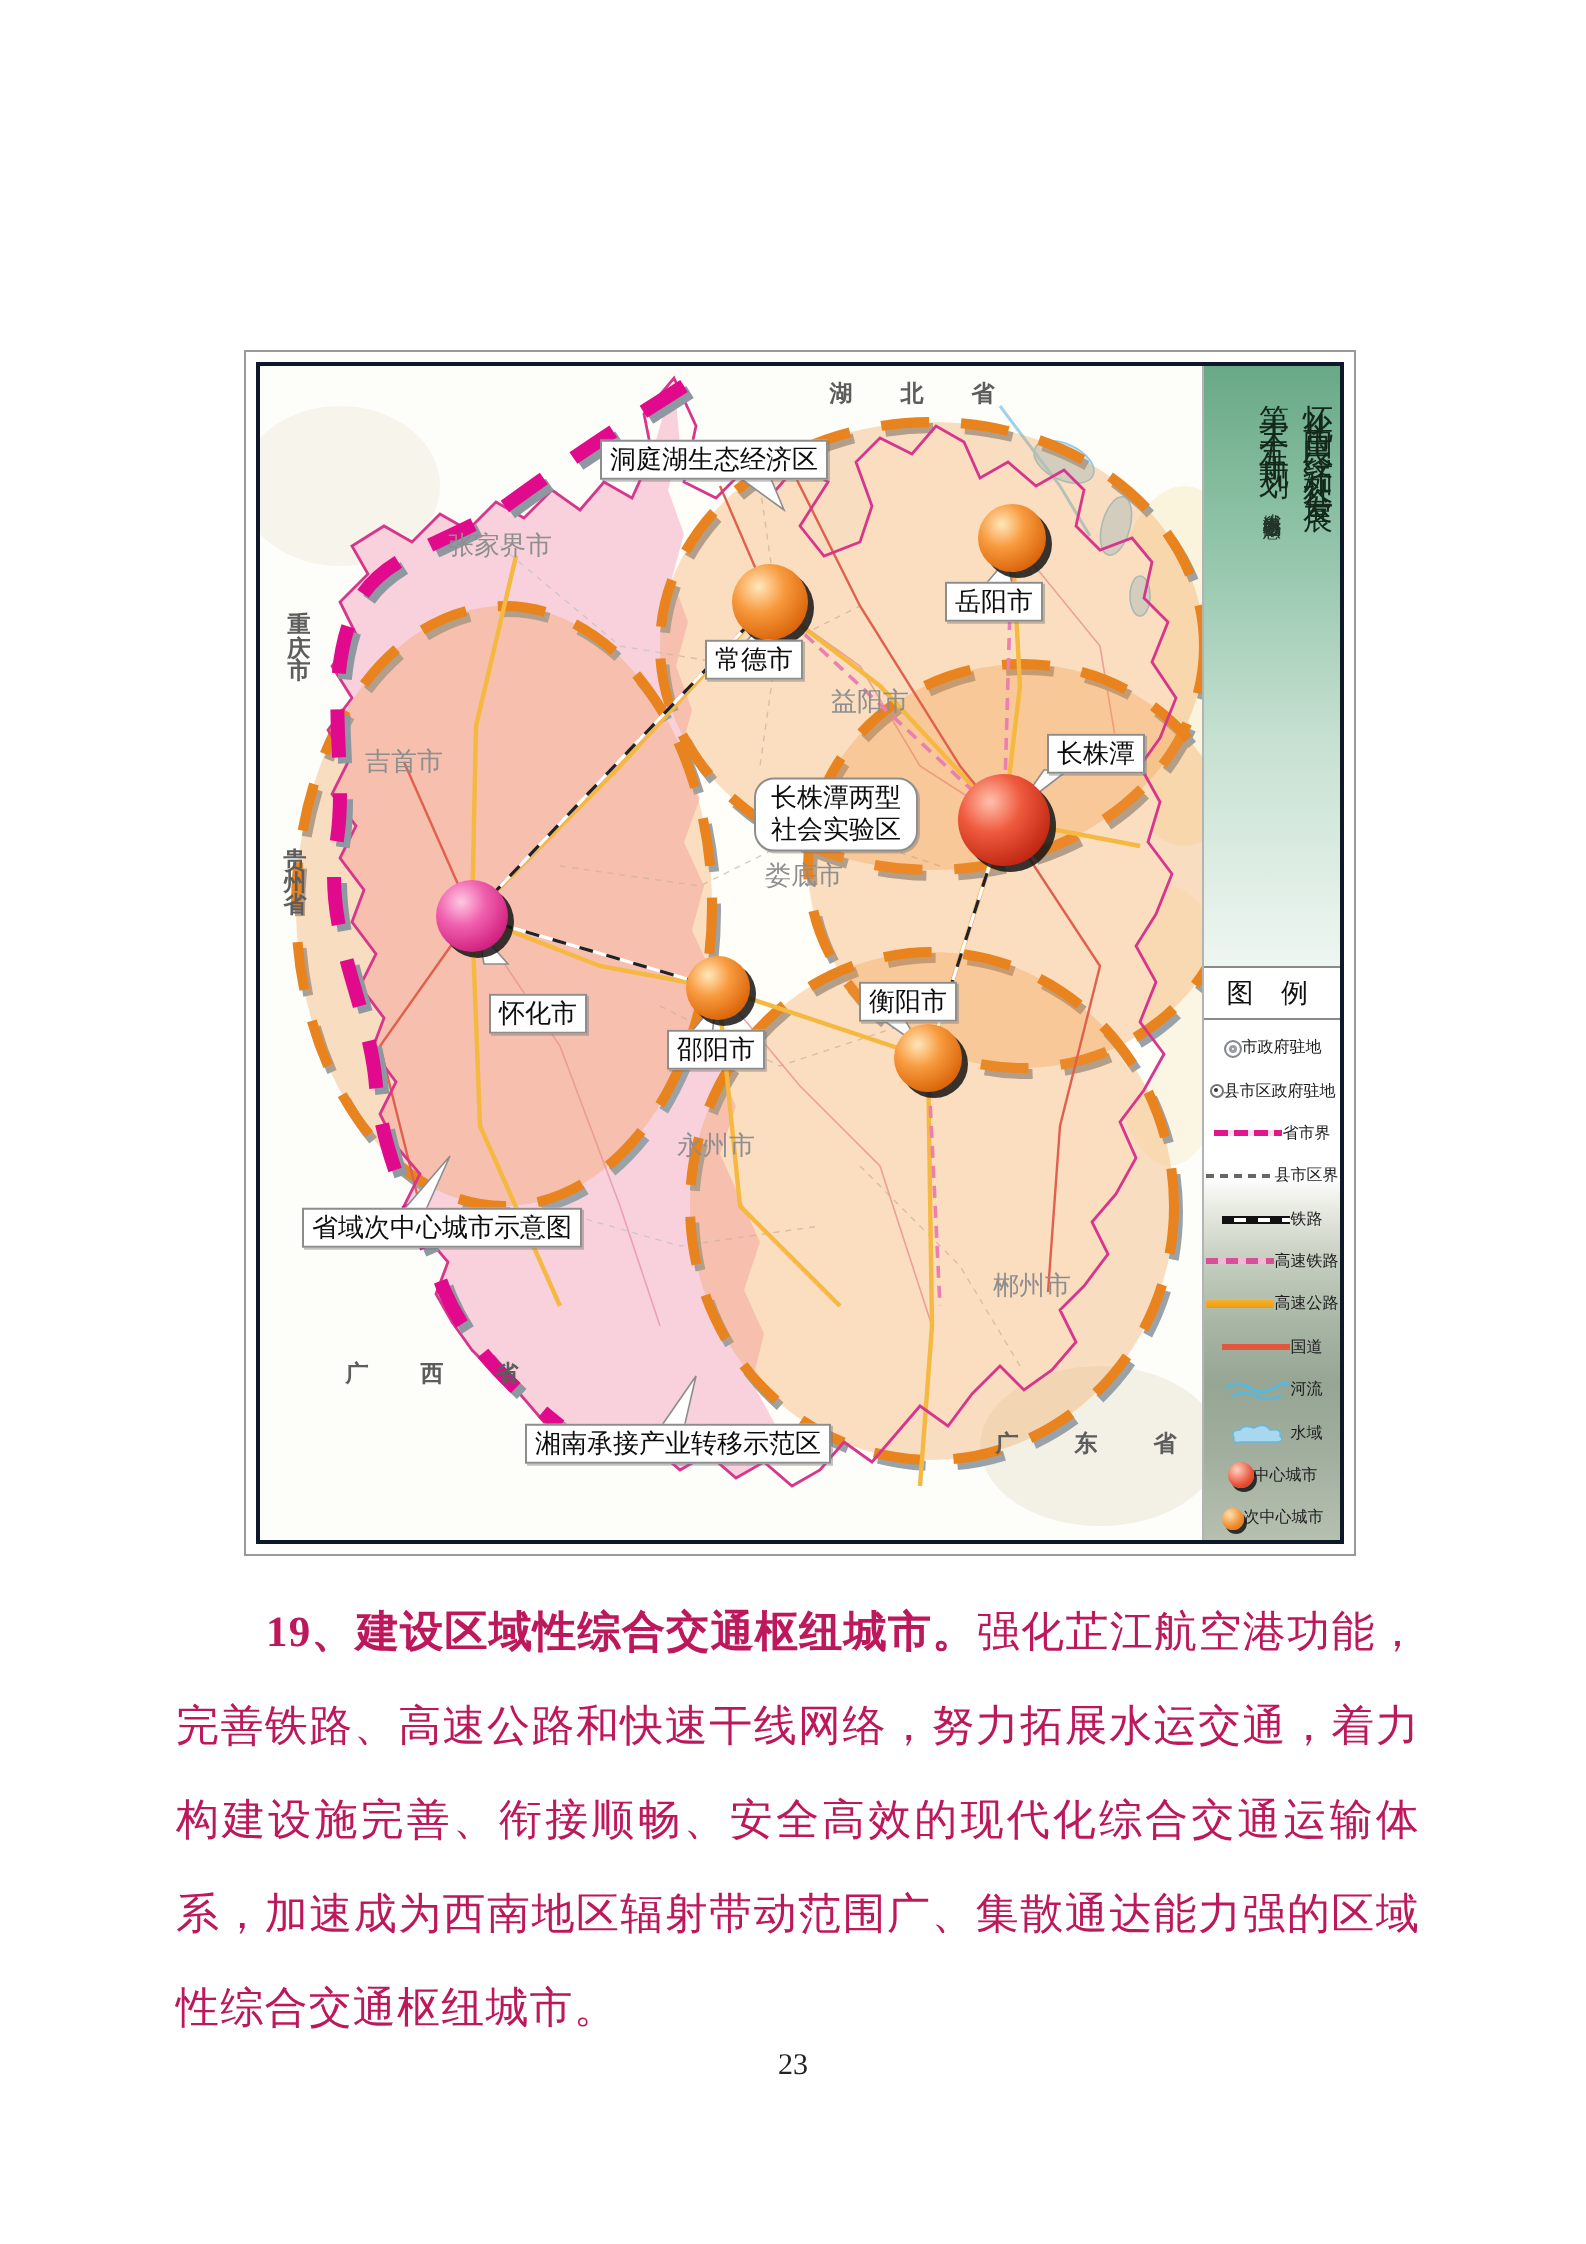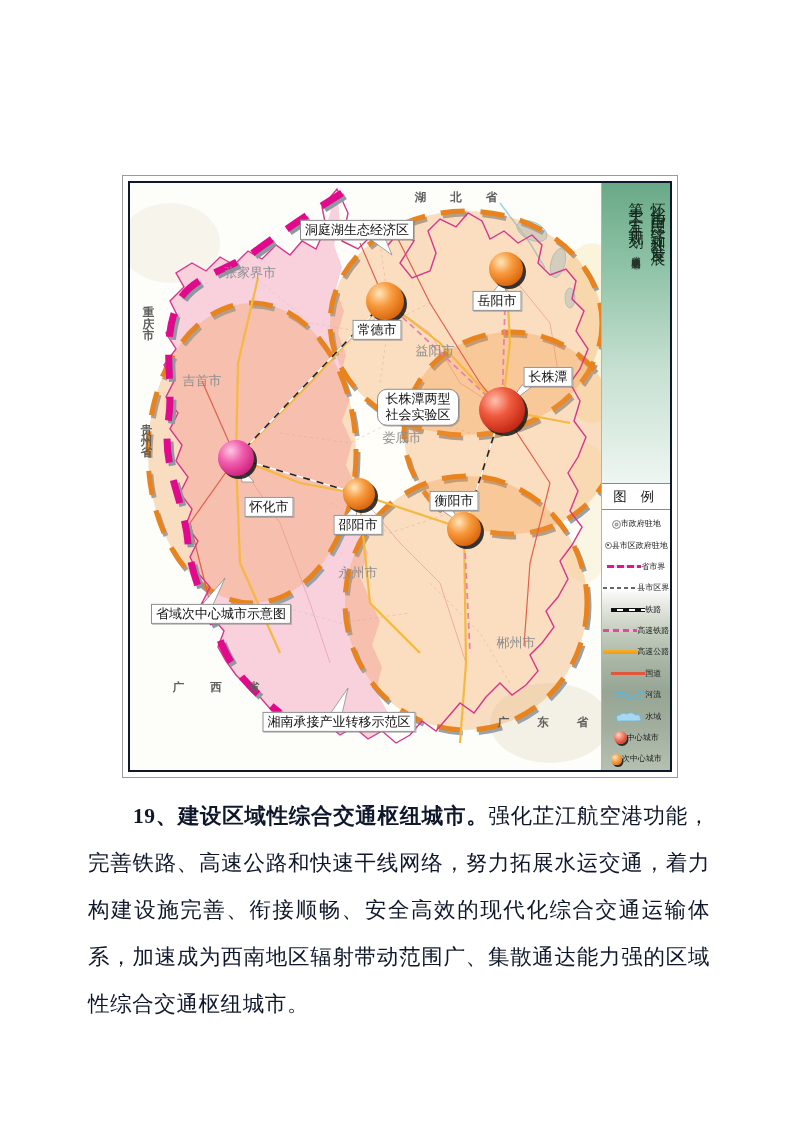--- a/index.html
+++ b/index.html
@@ -56,21 +56,21 @@
         border-top:1px solid #111;border-bottom:1px solid #111;box-sizing:border-box;}
   .ln-hsr{background:repeating-linear-gradient(90deg,#d8509a 0 6px,#f3b8d4 6px 10px);}
   .ln-exp{height:4px;background:linear-gradient(180deg,#f6b02a,#ef9b12);border-radius:1px;}
   .ln-nat{background:#e2563e;}
   .ball{border-radius:50%;box-shadow:1.5px 2px 0 rgba(10,10,10,.8);}
   .ball-red{width:13px;height:13px;background:radial-gradient(circle at 35% 30%,#ffd2c0,#e8533a 60%,#c22a12);}
   .ball-orange{width:11px;height:11px;background:radial-gradient(circle at 35% 30%,#ffe0b0,#f08a2a 60%,#d96207);}
   
   .body-text{position:absolute;left:88px;top:793px;width:622px;margin:0;
         font-family:"Liberation Serif",serif;font-size:21.5px;line-height:47px;
-        text-align:justify;text-indent:45px;color:#0f172a;letter-spacing:0.6px;}
+        text-align:justify;text-indent:45px;color:#be185d;letter-spacing:0.6px;}
   .body-text b{font-weight:bold;}
   .page-num{position:absolute;left:0;top:1025px;width:100%;text-align:center;
         font-family:"Liberation Serif",serif;font-size:15px;color:#222;}
 </style>
 </head>
 <body>
 
 <div class="page">
 
 
@@ -312,13 +312,14 @@
             </div>
           </div>
         </div>
       </div>
 
     </div>
   </div>
 
   <p class="body-text"><b>19、建设区域性综合交通枢纽城市。</b><span>强化芷江航空港功能，完善铁路、高速公路和快速干线网络，努力拓展水运交通，着力构建设施完善、衔接顺畅、安全高效的现代化综合交通运输体系，加速成为西南地区辐射带动范围广、集散通达能力强的区域性综合交通枢纽城市。</span></p>
 
+  <div class="page-num">23</div>
 </div>
 
 </body></html>

